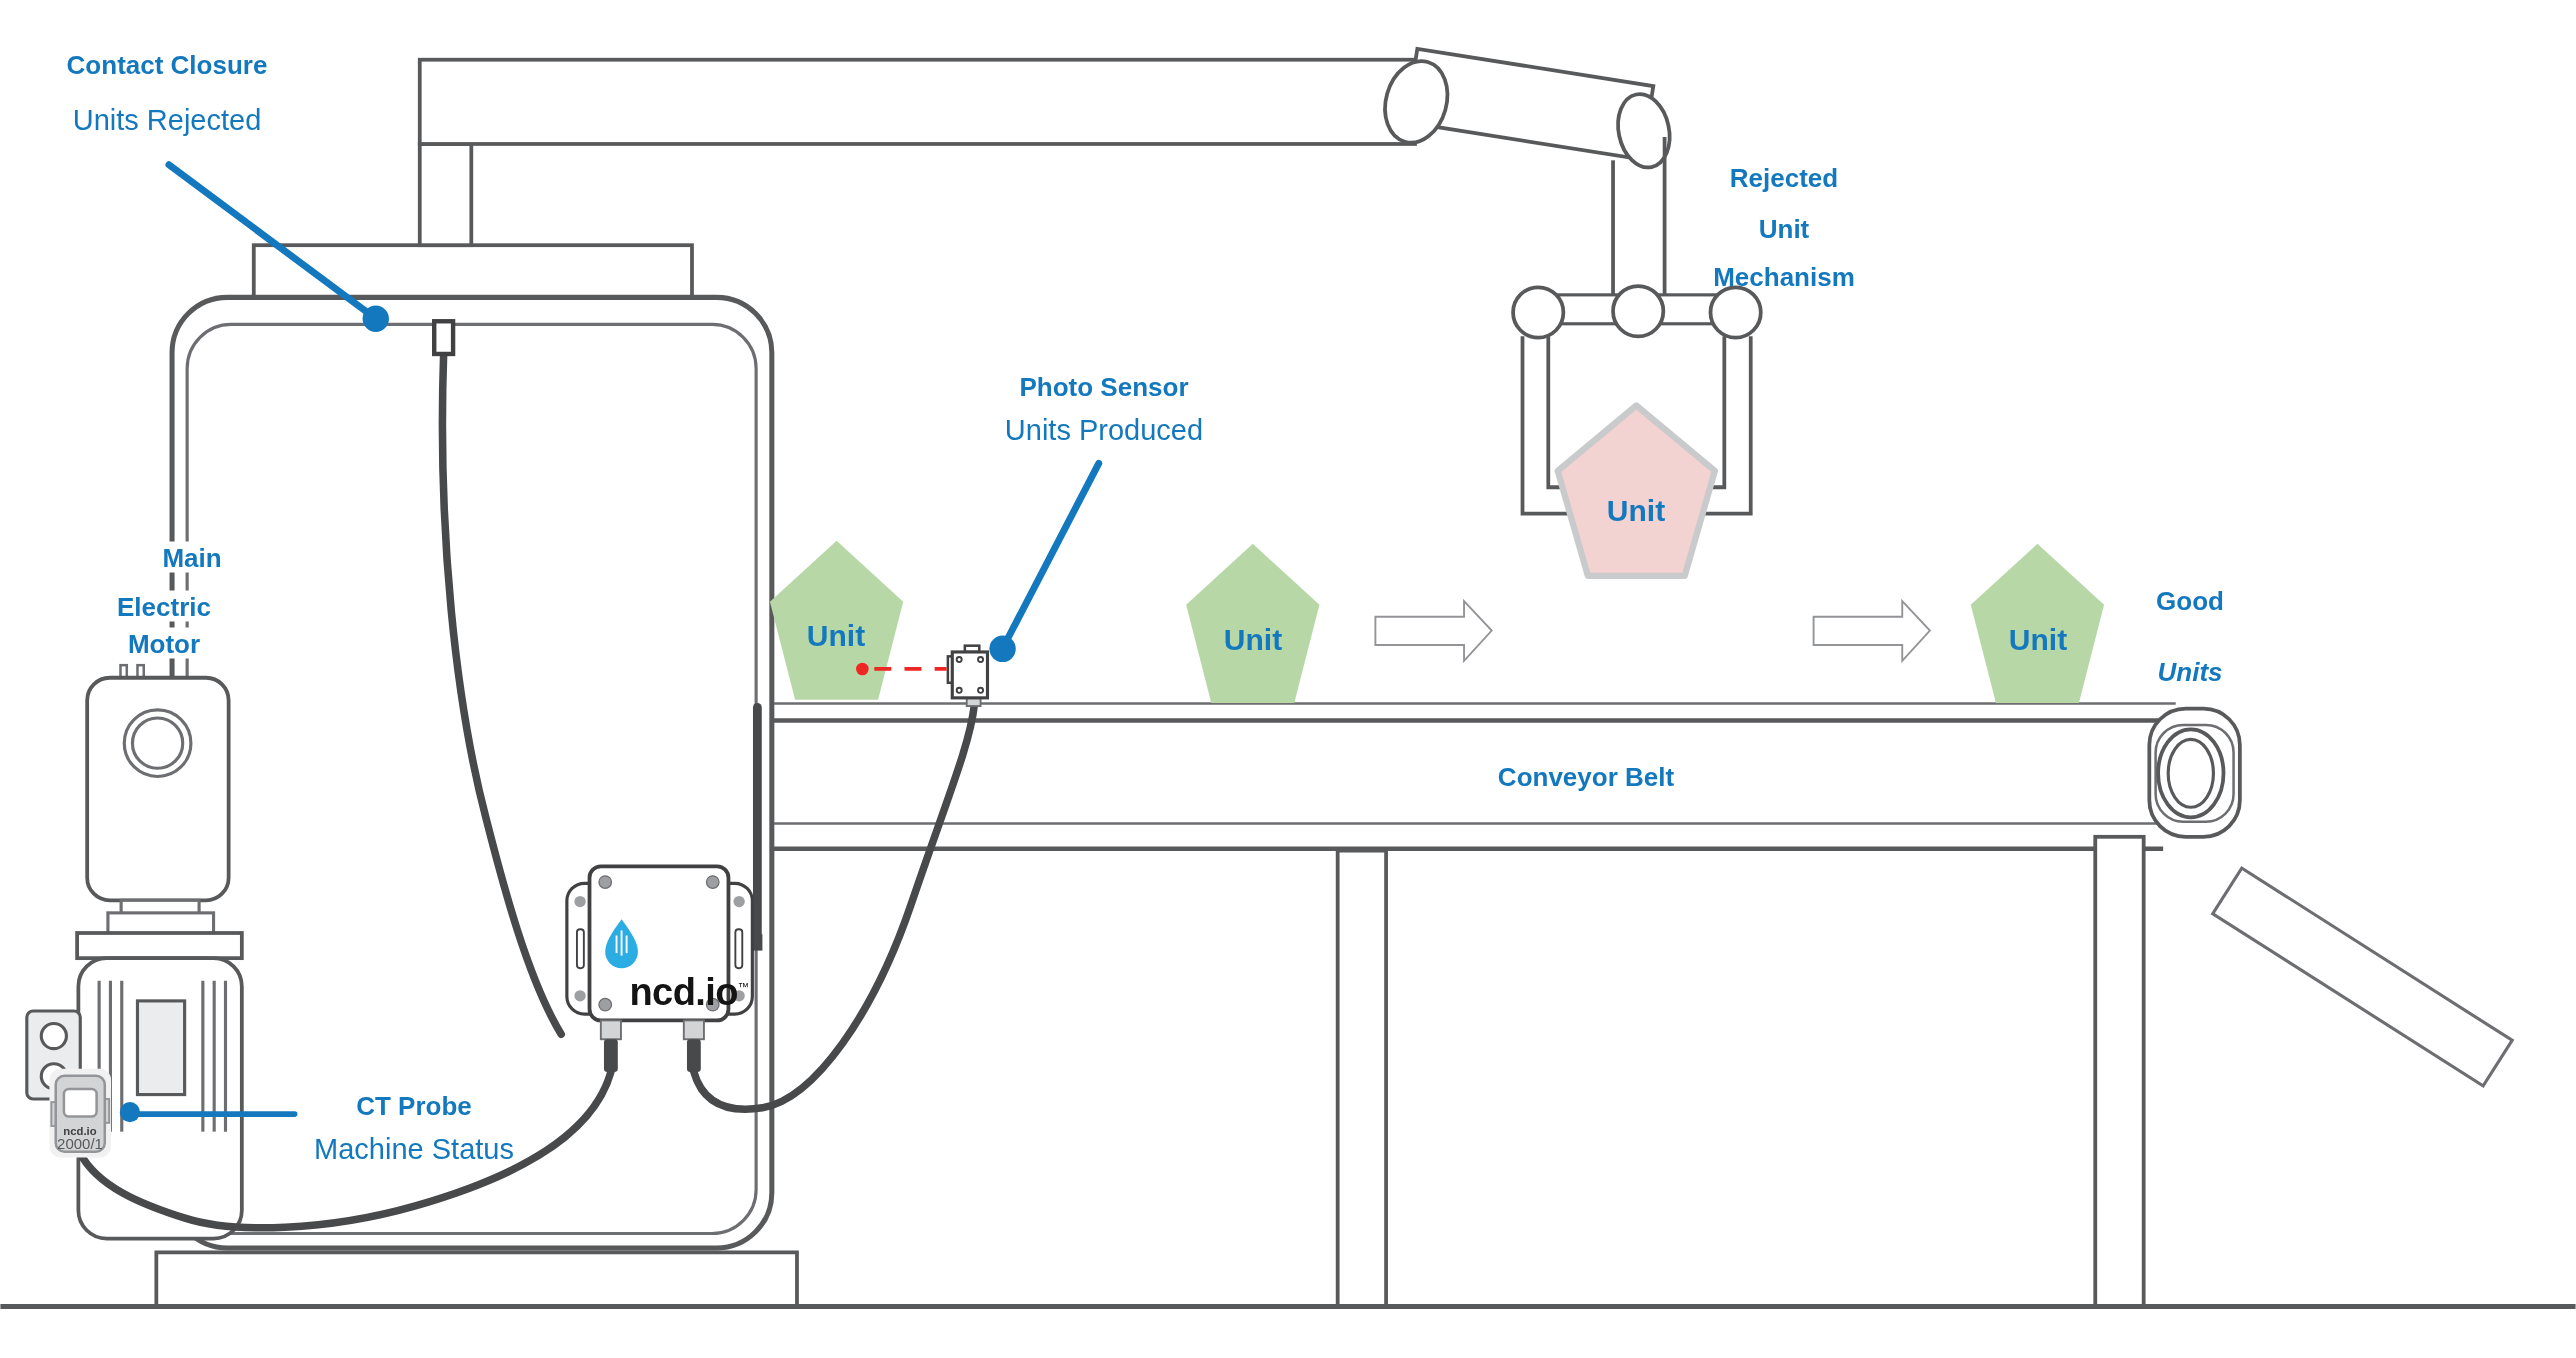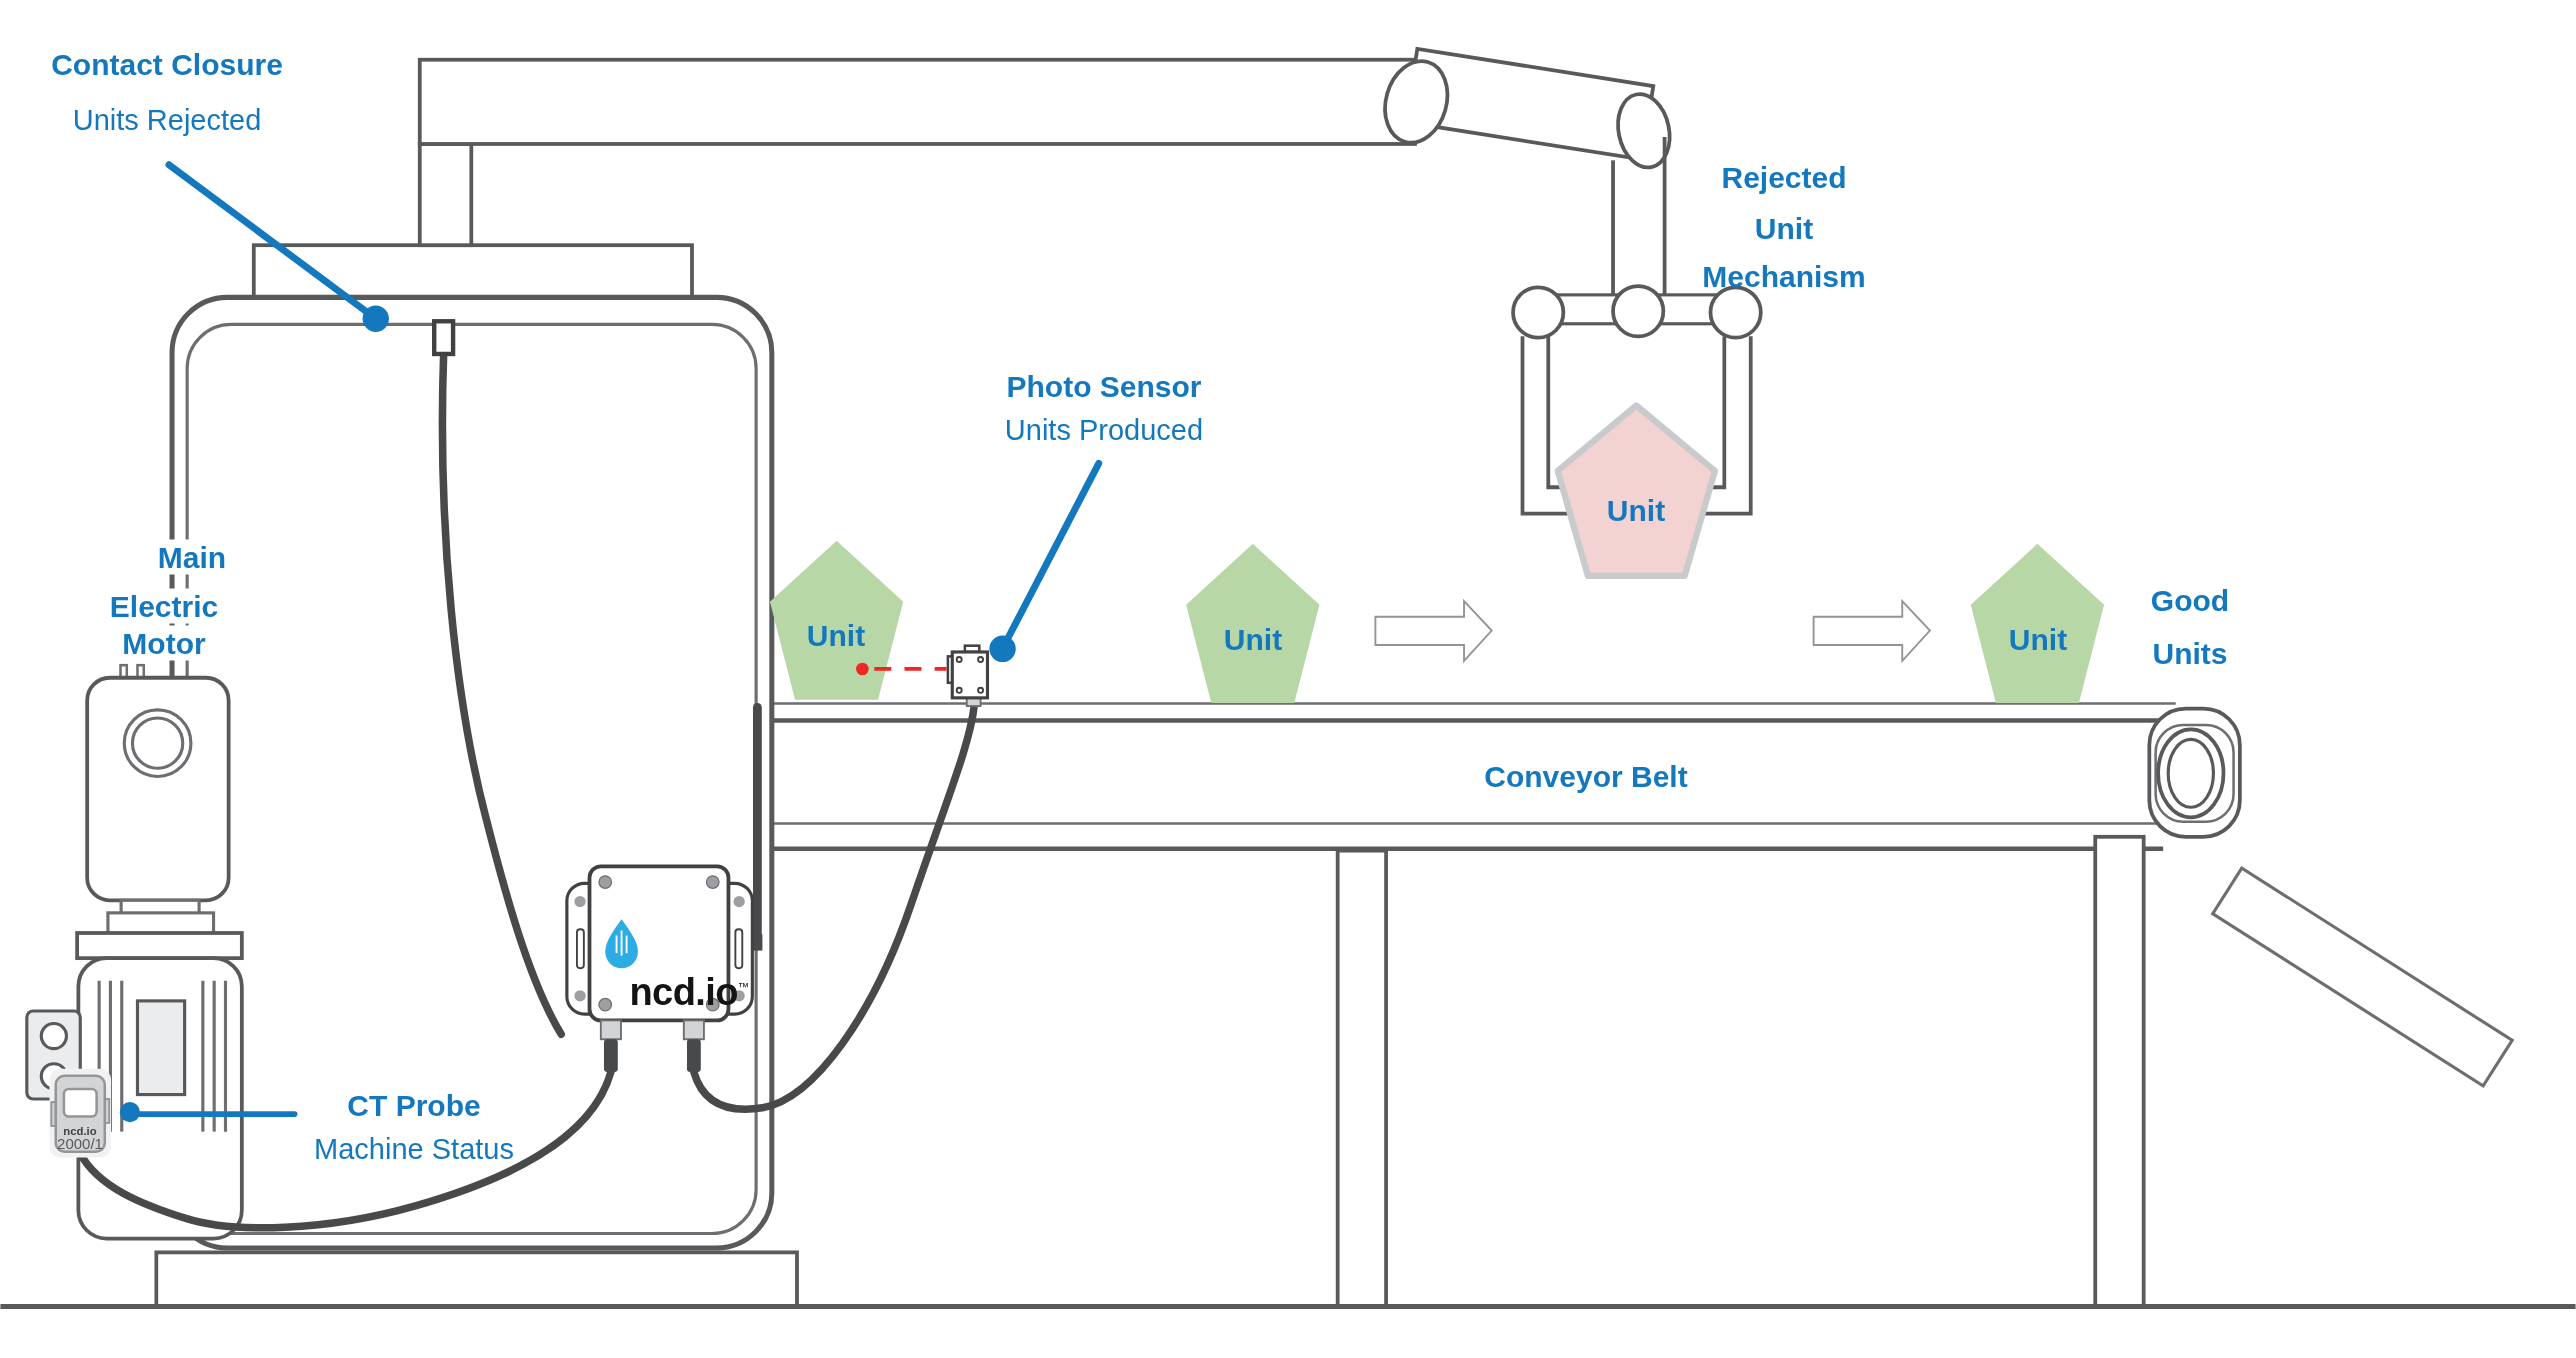--- a/index.html
+++ b/index.html
@@ -1,21 +1,21 @@
 <!DOCTYPE html>
 <html style="font-size:10px"><head>
 <meta charset="utf-8">
 <style>
   html,body{margin:0;padding:0;background:#ffffff;}
   .stage{position:relative;width:2576px;height:1358px;background:#ffffff;overflow:hidden;
          font-family:"Liberation Sans",sans-serif;}
   .stage svg{position:absolute;left:0;top:0;}
   .lbl{position:absolute;transform:translate(-50%,-50%);color:#1478be;white-space:nowrap;
        text-align:center;line-height:1;}
-  .b{font-weight:bold;font-size:30px;}
+  .b{font-weight:bold;font-size:26px;}
   .r{font-size:29px;}
   .unit{font-weight:bold;font-size:30px;}
   .whitebg{background:#ffffff;padding:2.5px 6.3px;}
   .brand{position:absolute;transform:translate(-50%,-50%);color:#141414;font-weight:bold;
          font-size:38px;letter-spacing:-0.6px;}
   .brand sup{font-size:11.3px;font-weight:normal;}
   .probe-brand{position:absolute;transform:translate(-50%,-50%);color:#414042;font-weight:bold;
          font-size:11.3px;}
   .probe-model{position:absolute;transform:translate(-50%,-50%);color:#58595b;font-size:15px;}
 </style>
@@ -196,21 +196,21 @@
 <div class="lbl b whitebg" style="left:164px;top:557px;margin-left:28px;">Main</div>
 <div class="lbl b whitebg" style="left:164px;top:606px;">Electric</div>
 <div class="lbl b whitebg" style="left:164px;top:643px;">Motor</div>
 
 <div class="lbl b" style="left:414px;top:1106px;">CT Probe</div>
 <div class="lbl r" style="left:414px;top:1149px;">Machine Status</div>
 
 <div class="lbl b" style="left:1586px;top:777px;">Conveyor Belt</div>
 
 <div class="lbl b" style="left:2190px;top:601px;text-align:right;">Good</div>
-<div class="lbl b" style="left:2190px;top:654px;">Units</div>
+<div class="lbl b" style="left:2190px;top:672px;font-style:italic;">Units</div>
 
 <div class="lbl unit" style="left:836px;top:636px;">Unit</div>
 <div class="lbl unit" style="left:1253px;top:640px;">Unit</div>
 <div class="lbl unit" style="left:2038px;top:640px;">Unit</div>
 <div class="lbl unit" style="left:1636px;top:511px;">Unit</div>
 
 <div class="brand" style="left:689px;top:992px;"><span>ncd.io</span><sup>™</sup></div>
 
 <div class="probe-brand" style="left:80px;top:1131px;">ncd.io</div>
 <div class="probe-model" style="left:80px;top:1143px;">2000/1</div>

